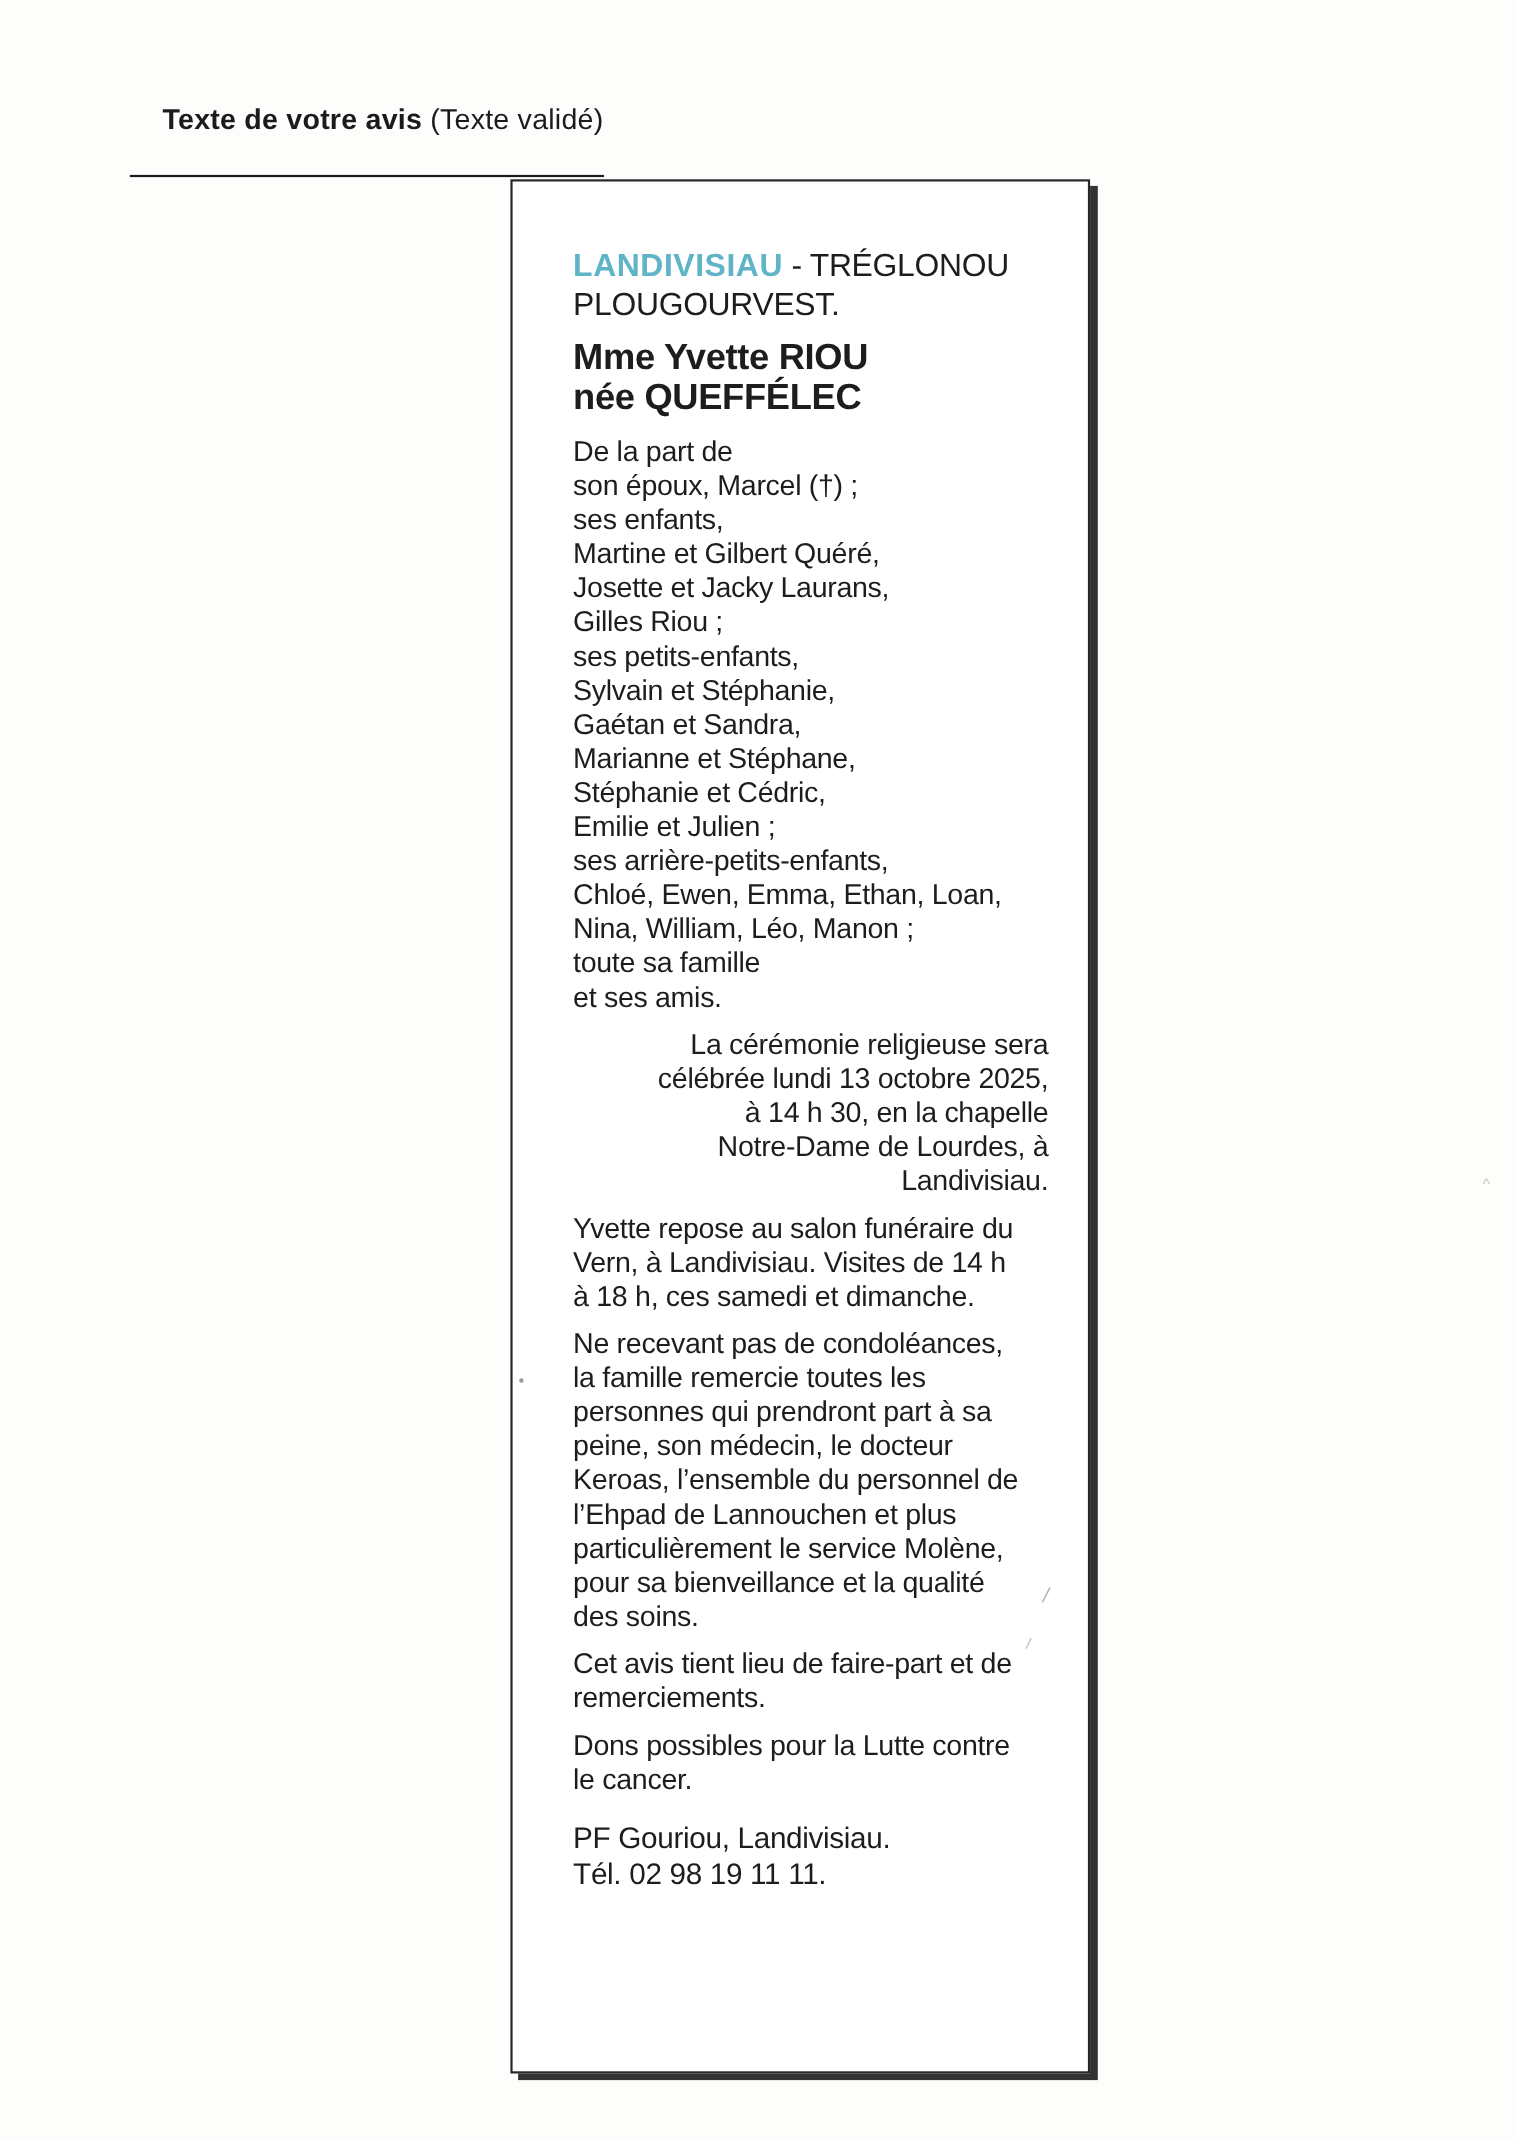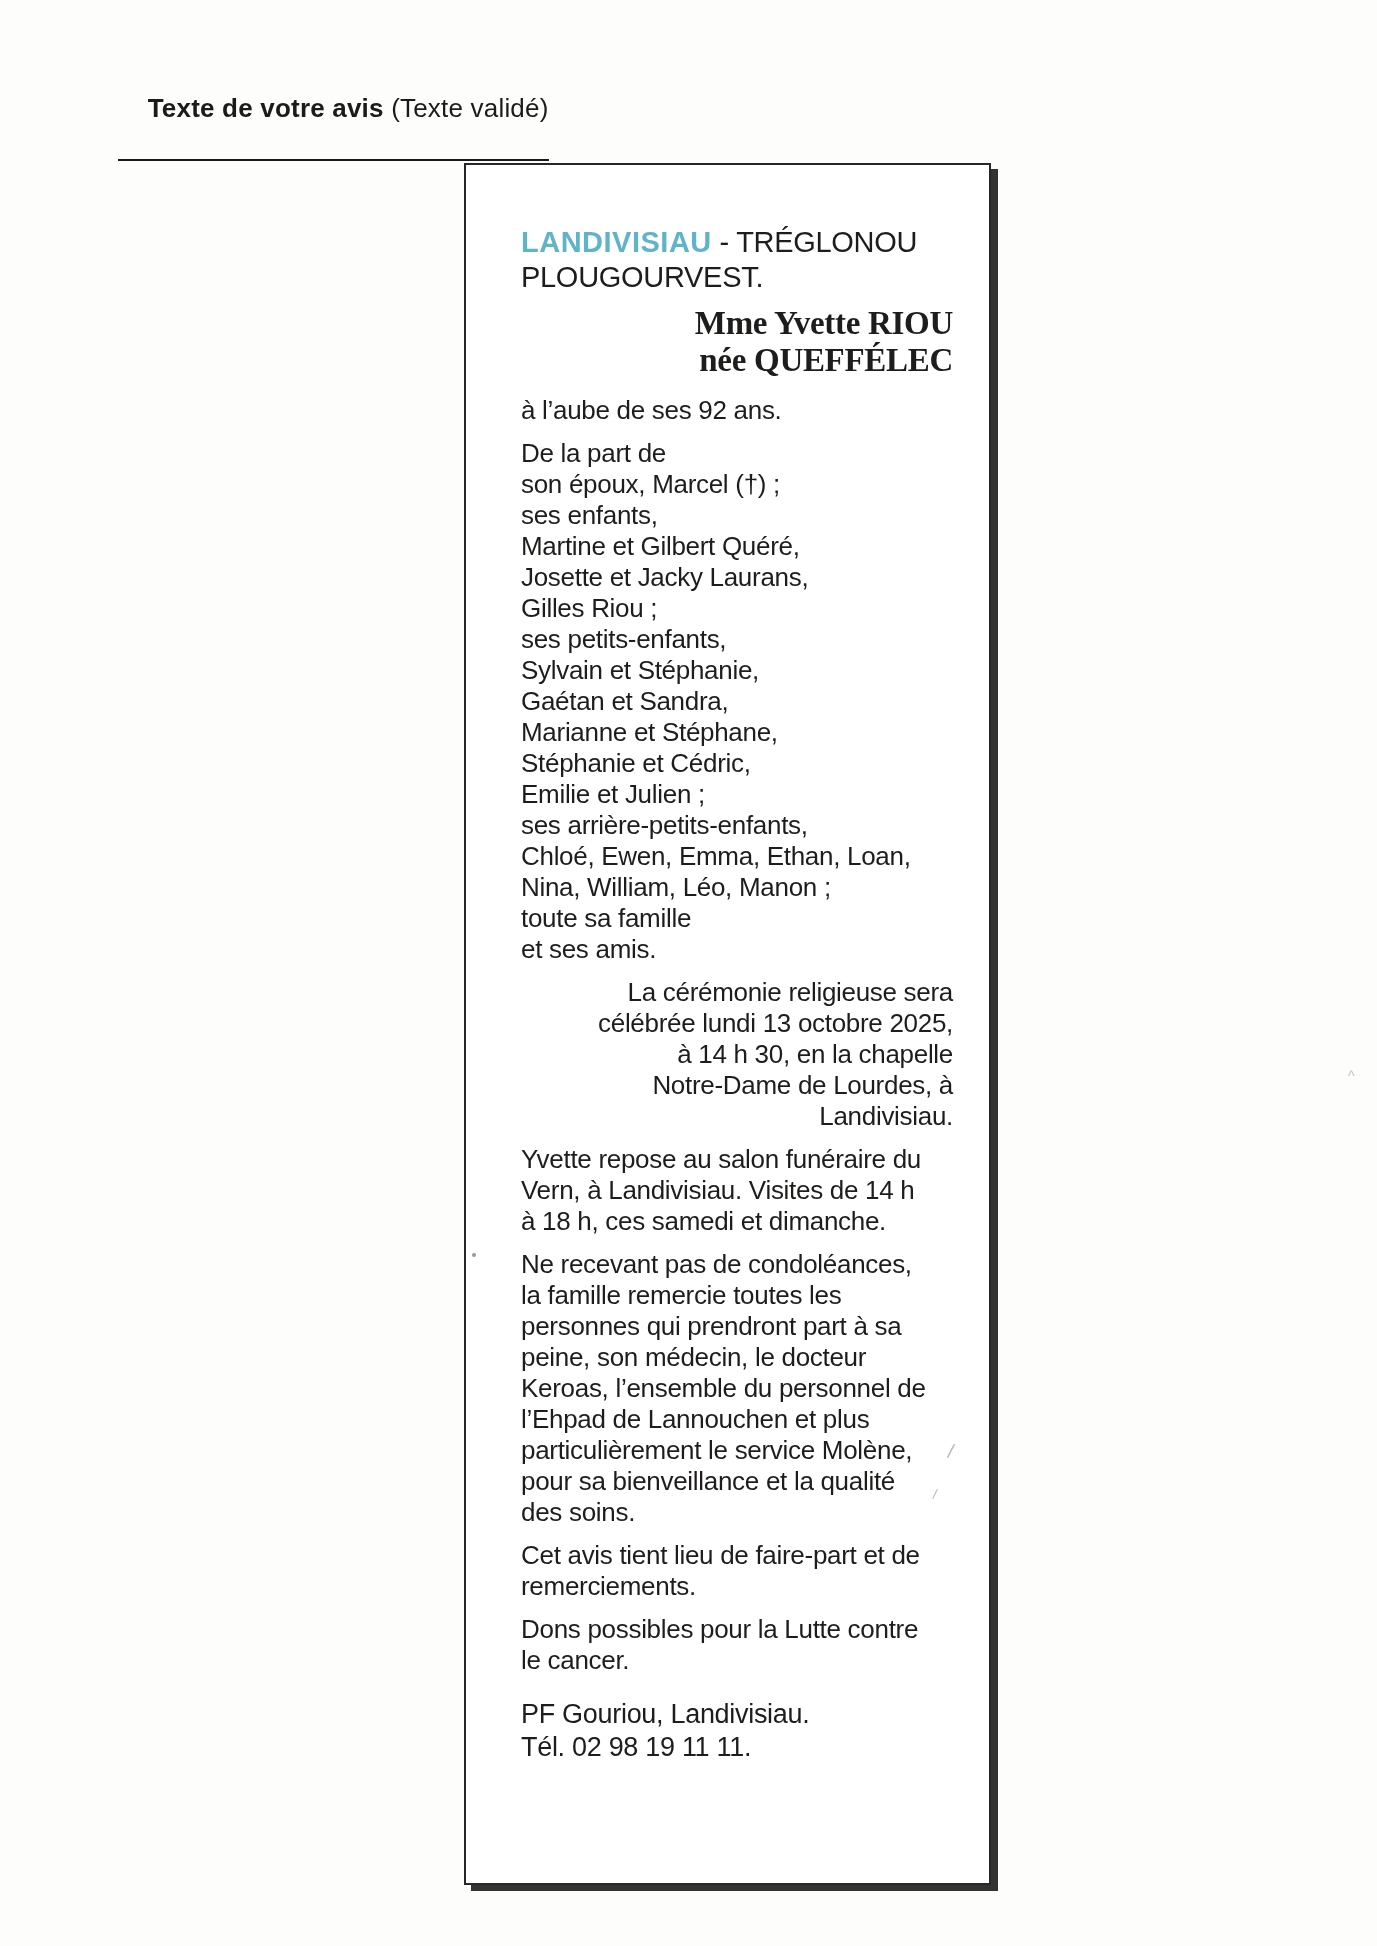--- a/index.html
+++ b/index.html
@@ -59,25 +59,24 @@
   }
   .teal {
     font-weight: bold;
     color: #5fb4c8;
     letter-spacing: 0.5px;
   }
   .name {
     font-weight: bold;
     font-size: 33px !important;
     line-height: 37px !important;
-    text-align: right;
+    text-align: left;
     color: #262220;
     letter-spacing: -0.2px;
     margin: 6px 0 16px 0 !important;
-    font-family: Liberation Serif, serif;
   }
   .indent { padding-left: 28px; text-align: right; }
   .sig {
     margin-top: 22px !important;
     font-size: 27px !important;
     line-height: 33px !important;
     color: #242322;
   }
 
   
@@ -103,21 +102,20 @@
 
   <div class="header">
     <span class="hdr-bold">Texte de votre avis</span><span class="hdr-note"> (Texte validé)</span>
   </div>
 
   <div class="notice-box">
     <p class="location"><span class="teal">LANDIVISIAU</span><span> - TRÉGLONOU
 PLOUGOURVEST.</span></p>
     <p class="name">Mme Yvette RIOU
 née QUEFFÉLEC</p>
-    <p>à l’aube de ses 92 ans.</p>
     <p>De la part de
 son époux, Marcel (†) ;
 ses enfants,
 Martine et Gilbert Quéré,
 Josette et Jacky Laurans,
 Gilles Riou ;
 ses petits-enfants,
 Sylvain et Stéphanie,
 Gaétan et Sandra,
 Marianne et Stéphane,

